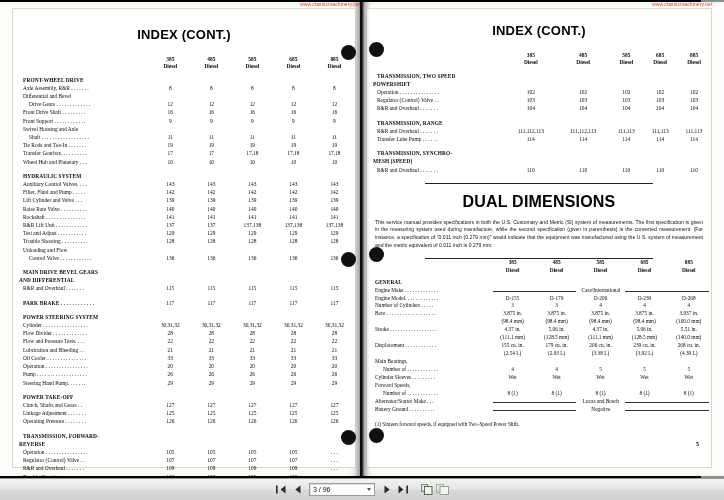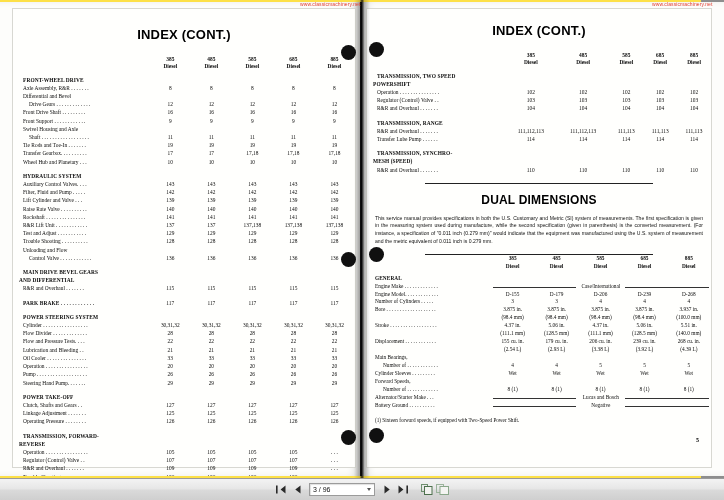--- a/index.html
+++ b/index.html
@@ -6,21 +6,21 @@
   html, body {
     margin: 0; padding: 0;
     width: 724px; height: 500px;
     background: #8e8e8e;
     font-family: "Liberation Serif", serif;
     overflow: hidden;
   }
   #viewer {
     position: relative;
     width: 701px; height: 500px;
-    background: #fde047;
+    background: #000000;
   }
   
   .spread {
     position: absolute;
     left: 0; top: 0;
     width: 724px; height: 478px;
     display: flex;
   }
   .page {
     position: relative;
@@ -125,21 +125,21 @@
   .hr {
     border: 0; border-top: 1px solid #222;
     margin: 9px auto 0 auto;
     width: 66%;
   }
 
   .sect-title {
     text-align: center;
     font-family: "Liberation Sans", sans-serif;
     font-weight: bold;
-    font-size: 12px;
+    font-size: 16px;
     letter-spacing: .2px;
     margin: 9px 0 8px 0;
   }
   .body-par {
     font-family: "Liberation Sans", sans-serif;
     font-size: 5.1px;
     line-height: 1.5;
     text-align: justify;
     margin: 0 8px 0 8px;
     color: #111;

